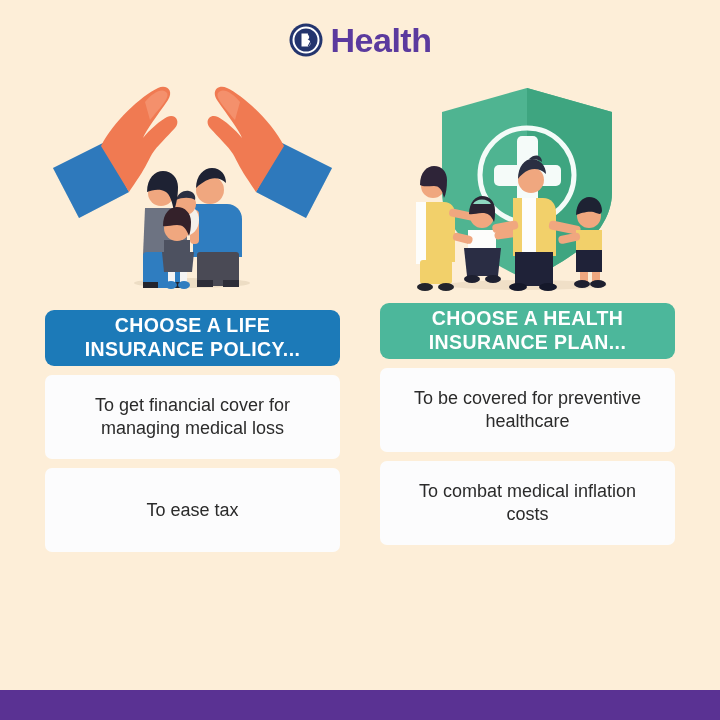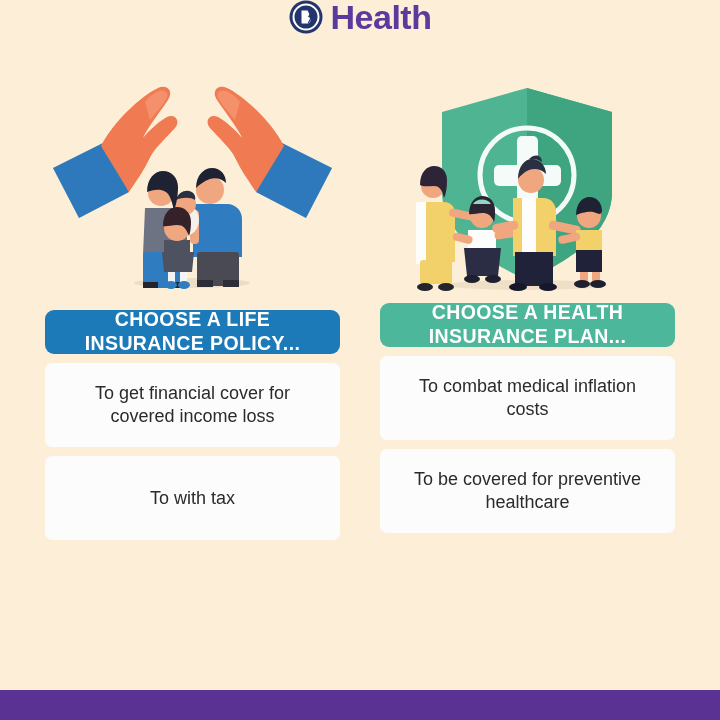--- a/index.html
+++ b/index.html
@@ -7,21 +7,21 @@
   body {
     font-family: "Liberation Sans", sans-serif;
     background: #fdeed8;
     position: relative;
     overflow: hidden;
   }
 
   
   #logo-bar {
     position:absolute; top:0; left:0; width:720px; height:80px;
-    display:flex; justify-content:center; gap:8px;
+    display:flex; align-items:center; justify-content:center; gap:8px;
   }
   #logo-mark { width:34px; height:34px; position:relative; flex:0 0 auto; }
   #logo-word {
     font-size:34px; font-weight:bold; color:#5b3a9e;
     letter-spacing:-0.5px; line-height:1;
   }
 
   
   .col { position:absolute; top:80px; width:295px; }
   #col-left  { left:45px; }
@@ -36,21 +36,21 @@
     margin-top:15px;
     border-radius:9px;
     padding:11px 10px 12px;
     text-align:center;
     color:#ffffff;
     font-weight:bold;
     font-size:19.5px;
     line-height:1.23;
     letter-spacing:0.4px;
     text-transform:uppercase;
-    height:44px;
+    height:56px;
     display:flex; align-items:center; justify-content:center;
   }
   #banner-left  { background:#1c7ab8; }
   #banner-right { background:#4cb79b;margin-top:8px; }
 
   
   .card {
     background:#fcfcfd;
     border-radius:7px;
     height:84px;
@@ -148,24 +148,24 @@
         <rect x="135" y="192" width="7" height="11" fill="#f4f4f4"></rect>
         <ellipse cx="126" cy="205" rx="6" ry="4" fill="#2f7dc0"></ellipse>
         <ellipse cx="139" cy="205" rx="6" ry="4" fill="#2f7dc0"></ellipse>
       </g>
     </svg>
   </div>
 
   <div class="banner" id="banner-left">CHOOSE A LIFE INSURANCE POLICY...</div>
 
   <div class="card">
-    <span class="card-text">To get financial cover for covered income loss</span>
-  </div>
-  <div class="card">
-    <span class="card-text">To with tax</span>
+    <span class="card-text">To get financial cover for managing medical loss</span>
+  </div>
+  <div class="card">
+    <span class="card-text">To ease tax</span>
   </div>
 </div>
 
 <div class="col" id="col-right">
 
   <div class="art">
     <svg width="295" height="215" viewBox="0 0 295 215">
 
       <g>
         <path d="M147 8 L232 32 L232 112 C232 150 196 178 147 200
@@ -225,20 +225,20 @@
         <rect x="212" y="192" width="8" height="10" fill="#f0a77f"></rect>
         <ellipse cx="202" cy="204" rx="8" ry="4" fill="#1e2030"></ellipse>
         <ellipse cx="218" cy="204" rx="8" ry="4" fill="#1e2030"></ellipse>
       </g>
     </svg>
   </div>
 
   <div class="banner" id="banner-right">CHOOSE A HEALTH INSURANCE PLAN...</div>
 
   <div class="card">
+    <span class="card-text">To be covered for preventive healthcare</span>
+  </div>
+  <div class="card">
     <span class="card-text">To combat medical inflation costs</span>
   </div>
-  <div class="card">
-    <span class="card-text">To be covered for preventive healthcare</span>
-  </div>
 </div>
 
 <div id="footer-bar"></div>
 
 </body></html>

